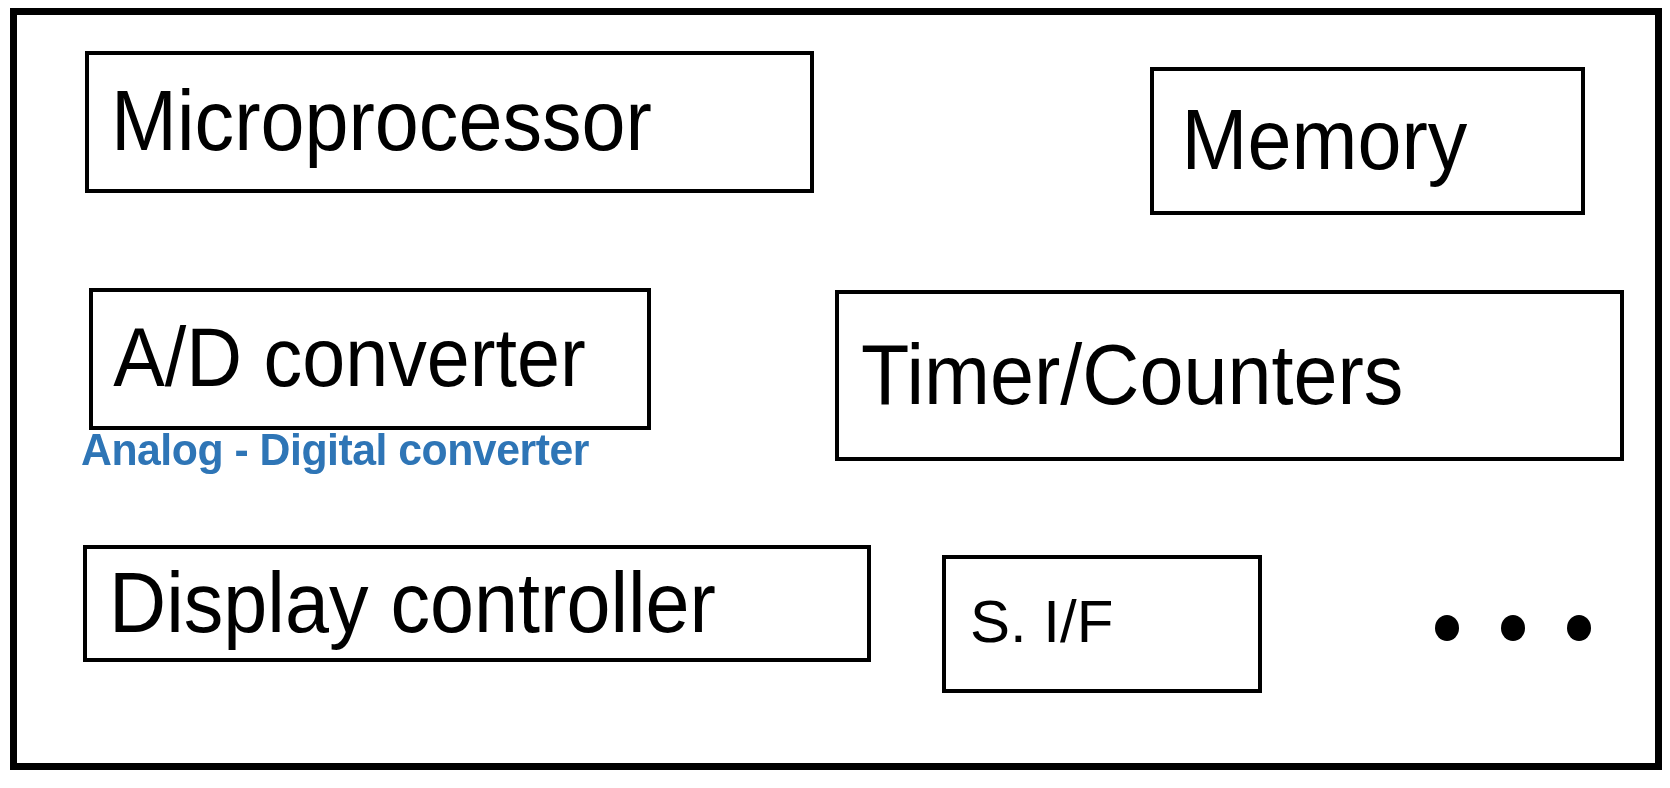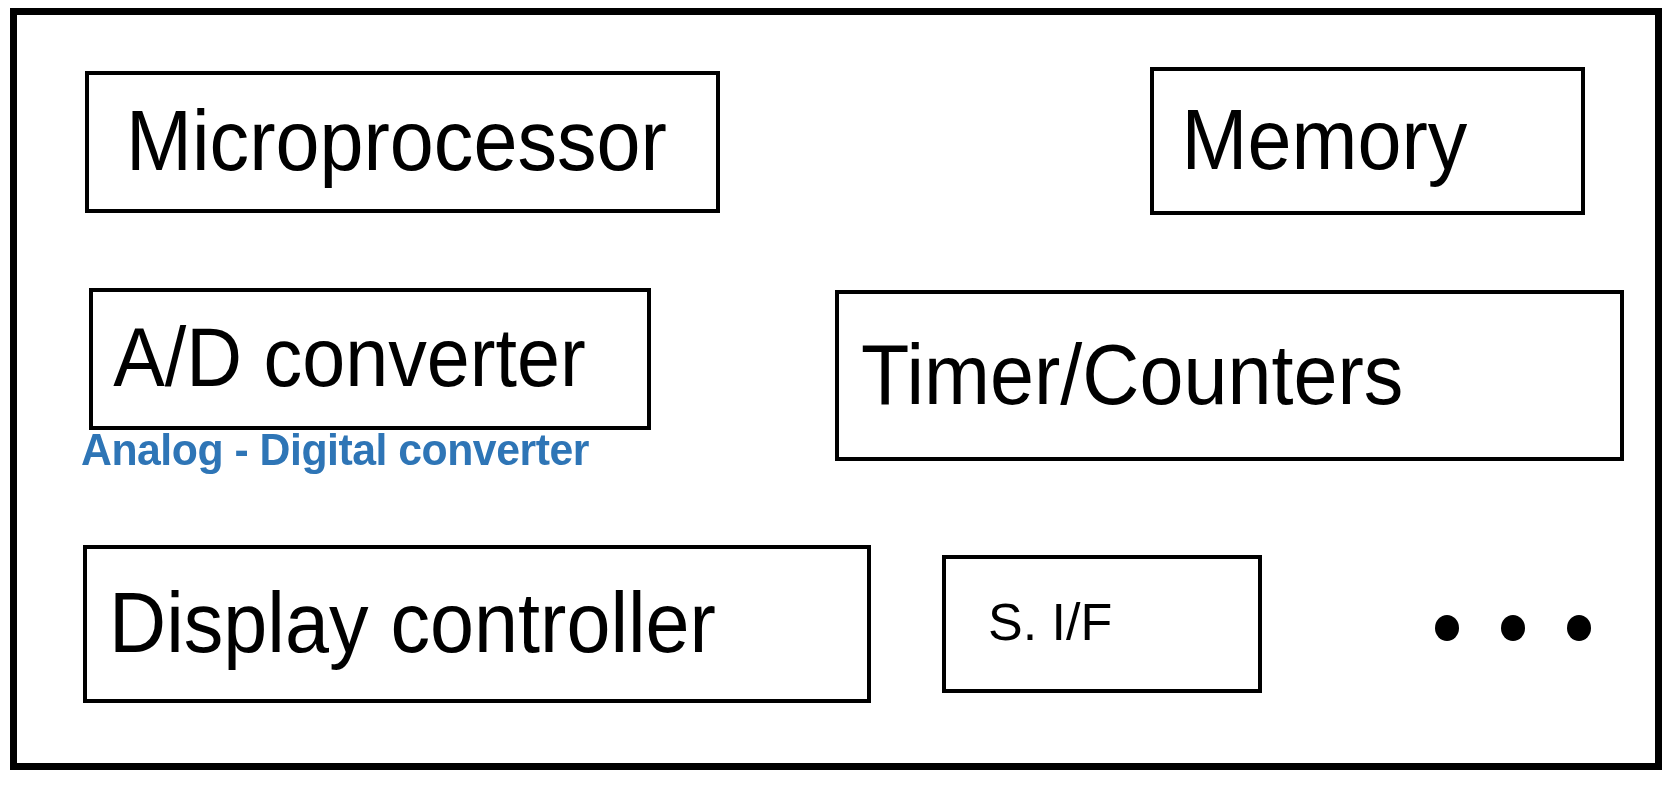--- a/index.html
+++ b/index.html
@@ -44,21 +44,21 @@
     color: #000000;
     font-weight: 400;
     white-space: nowrap;
     line-height: 1;
     transform: scaleX(0.92);
     transform-origin: left center;
   }
 
   
   #block-microprocessor {
-    left: 68px;  top: 56px;  width: 635px;  height: 142px; justify-content: flex-end;
+    left: 68px;  top: 36px;  width: 729px;  height: 142px;
   }
   #block-microprocessor .block-label {
     font-size: 86px;
     padding-left: 24px;
     margin-top: -4px;
   }
 
   #block-memory {
     left: 1133px; top: 52px;  width: 435px; height: 148px;
   }
@@ -80,34 +80,34 @@
   #block-timercounters {
     left: 818px; top: 275px; width: 789px; height: 171px;
   }
   #block-timercounters .block-label {
     font-size: 86px;
     padding-left: 24px;
     margin-top: -4px;
   }
 
   #block-displaycontroller {
-    left: 66px;  top: 530px; width: 788px; height: 158px;
+    left: 66px;  top: 530px; width: 788px; height: 117px;
   }
   #block-displaycontroller .block-label {
     font-size: 86px;
     padding-left: 24px;
     margin-top: -4px;
   }
 
   #block-serialinterface {
     left: 925px; top: 540px; width: 320px; height: 138px;
   }
   #block-serialinterface .block-label {
-    font-size: 52px;
-    padding-left: 42px;
+    font-size: 60px;
+    padding-left: 24px;
     margin-top: -4px;
     transform: scaleX(1);
   }
 
   
   .annotation {
     position: absolute;
     left: 64px;
     top: 412px;
     font-family: "Liberation Sans", sans-serif;

